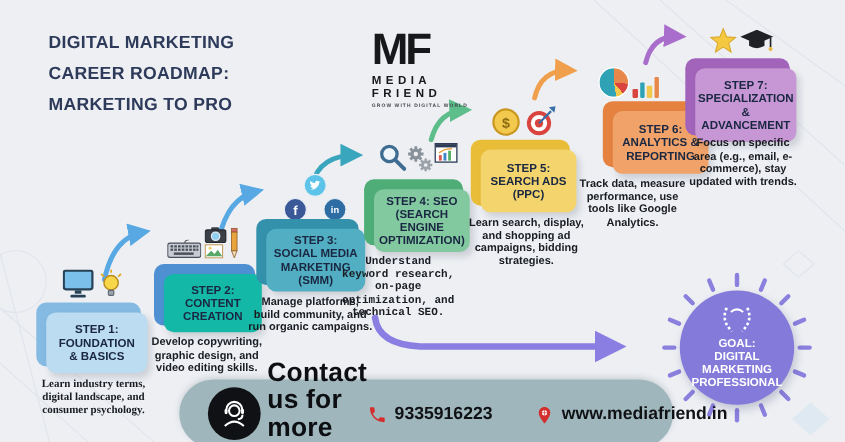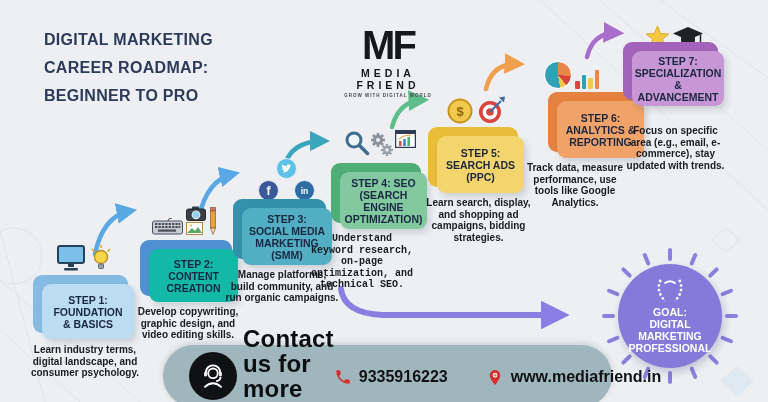--- a/index.html
+++ b/index.html
@@ -7,47 +7,47 @@
     width:768px;height:402px;position:relative;overflow:hidden;
     background:#edeff3;
     font-family:"Liberation Sans", sans-serif;
     -webkit-font-smoothing:antialiased;
   }
   .layer{position:absolute;left:0;top:0;}
   
   .title{position:absolute;left:44px;top:26px;color:#2d3a5a;font-weight:800;
          font-size:16px;line-height:28px;letter-spacing:.3px;z-index:2;}
   
-  .logo{position:absolute;left:338px;top:24px;width:100px;text-align:center;z-index:2;color:#17181a;}
+  .logo{position:absolute;left:338px;top:24px;width:100px;z-index:2;color:#17181a;}
   .logo-mono{font-size:40px;font-weight:900;letter-spacing:-3px;line-height:42px;}
   .logo-name{font-size:10.5px;font-weight:700;letter-spacing:4px;margin-top:1px;}
   .logo-tag{font-size:4.5px;font-weight:700;letter-spacing:1px;color:#44474c;margin-top:2px;}
   
   .step .box{position:absolute;z-index:3;}
   .step .back{position:absolute;left:0;top:0;right:6px;bottom:6px;border-radius:9px;}
   .step .front{position:absolute;left:9px;top:9px;right:0;bottom:0;border-radius:9px;
                display:flex;align-items:center;justify-content:center;text-align:center;
                box-shadow:3px 4px 6px rgba(60,70,90,.18);}
   .step-title{font-size:10.5px;line-height:12px;font-weight:800;color:#1a2742;white-space:pre-line;}
   .icons{position:absolute;display:flex;align-items:flex-end;gap:3px;z-index:3;}
   .desc{position:absolute;font-size:10px;line-height:11.5px;font-weight:700;color:#191c22;
         text-align:center;z-index:3;}
   .s1-box{left:33px;top:275px;width:101px;height:64px;}
-  .s1-icons{left:57px;top:245px;}   .s1-desc{left:24px;top:344px;width:122px;}
+  .s1-icons{left:57px;top:245px;}   .s1-desc{left:24px;top:344px;width:122px;font-family:Liberation Serif, serif;}
   .s2-box{left:140px;top:240px;width:98px;height:62px;}
   .s2-icons{left:152px;top:206px;}  .s2-desc{left:131px;top:306px;width:114px;}
   .s3-box{left:233px;top:199px;width:99px;height:66px;}
   .s3-icons{left:258px;top:169px;}  .s3-desc{left:225px;top:269px;width:114px;}
   .s4-box{left:331px;top:163px;width:96px;height:66px;}
   .s4-icons{left:344px;top:130px;}  .s4-desc{left:308px;top:233px;width:108px;font-family:Liberation Mono, monospace;}
   .s5-box{left:428px;top:127px;width:96px;height:66px;}
   .s5-icons{left:447px;top:96px;}   .s5-desc{left:426px;top:197px;width:105px;}
   .s6-box{left:525px;top:92px;width:96px;height:66px;margin-left:23px;}
   .s6-icons{left:544px;top:61px;}   .s6-desc{left:521px;top:162px;width:108px;}
-  .s7-box{left:623px;top:42px;width:101px;height:64px;}
+  .s7-box{left:623px;top:53px;width:101px;height:76px;}
   .s7-icons{left:645px;top:25px;}   .s7-desc{left:624px;top:125px;width:103px;}
   .c1b{background:#85bbe2;} .c1f{background:#bcdcf2;}
   .c2b{background:#4e90d2;} .c2f{background:#14b8a6;}
   .c3b{background:#3391ab;} .c3f{background:#52aec2;}
   .c4b{background:#4fae77;} .c4f{background:#83c9a0;}
   .c5b{background:#e9bd38;} .c5f{background:#f4d56d;}
   .c6b{background:#e5823f;} .c6f{background:#f0a268;}
   .c7b{background:#a264bb;} .c7f{background:#c697d4;}
   
   .soc{width:19px;height:19px;border-radius:50%;color:#fff;display:flex;align-items:center;
@@ -139,21 +139,21 @@
       <use href="#ray" transform="rotate(270)"></use>
     <use href="#ray" transform="rotate(292.5)"></use>
       <use href="#ray" transform="rotate(315)"></use>
     <use href="#ray" transform="rotate(337.5)"></use>
   </g>
 </svg>
 
 <div class="title">
   <div>DIGITAL MARKETING</div>
   <div>CAREER ROADMAP:</div>
-  <div>BEGINNER TO PRO</div>
+  <div>MARKETING TO PRO</div>
 </div>
 
 <div class="logo">
   <div class="logo-mono">MF</div>
   <div class="logo-name">MEDIA FRIEND</div>
   <div class="logo-tag">GROW WITH DIGITAL WORLD</div>
 </div>
 
 <div class="step">
   <div class="icons s1-icons">

